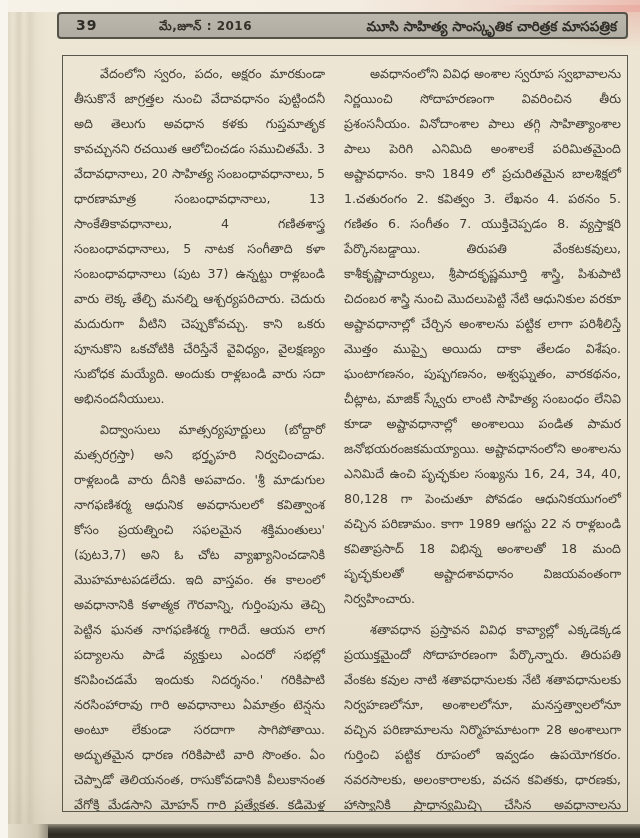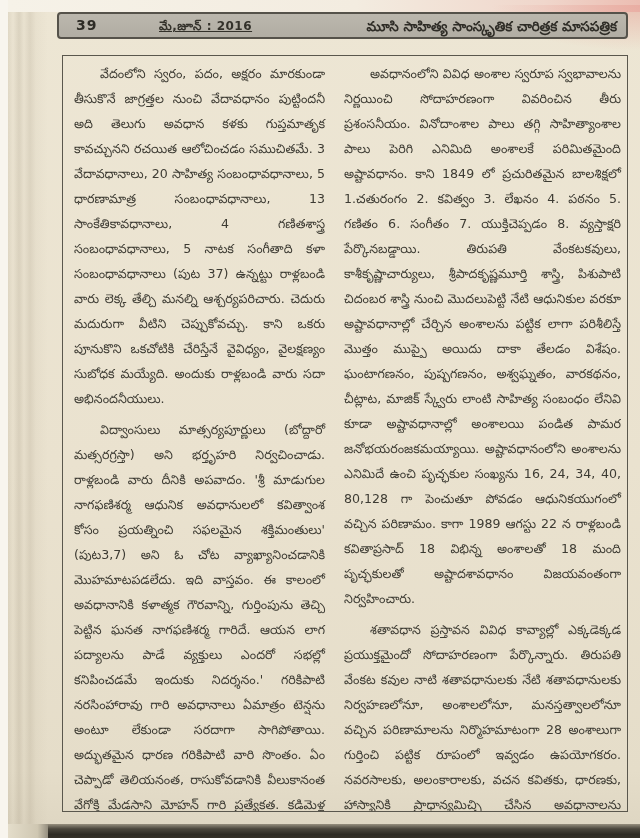--- a/index.html
+++ b/index.html
@@ -28,21 +28,21 @@
       rgba(110,95,70,.14) 11px,rgba(110,95,70,.03) 16px,
       rgba(110,95,70,.13) 22px,rgba(110,95,70,.04) 28px,
       rgba(110,95,70,0) 40px);
   }
   .header-bar{
     position:absolute;left:49px;top:7px;width:571px;height:27px;
     background:linear-gradient(180deg,#bbb7ad 0%,#b1ada3 100%);
     border:2px solid #55524a;border-radius:4px;box-sizing:border-box;padding-left:44px;
   }
   .pageno{position:absolute;left:17px;top:3px;font-size:14px;font-weight:bold;color:#2e2c26;letter-spacing:1px;}
-  .issue-date{position:absolute;left:100px;top:5px;font-size:12px;font-weight:bold;color:#33312a;letter-spacing:.5px;text-decoration:underline;}
+  .issue-date{position:absolute;left:100px;top:5px;font-size:12px;font-weight:bold;color:#33312a;letter-spacing:.5px;}
   .mag-title{position:absolute;right:9px;top:4px;font-size:13.5px;font-weight:bold;color:#2e2c26;text-align:center;}
   .textbox{
     position:absolute;left:54px;top:50px;width:566px;height:757px;
     border:1px solid #5a574d;box-sizing:border-box;
     padding:5px 6px 8px 11px;display:flex;gap:19px;overflow:hidden;
   }
   .col{
     text-align:justify;font-size:12.6px;line-height:25px;color:#3d3b33;
     text-justify:inter-word;
   }

